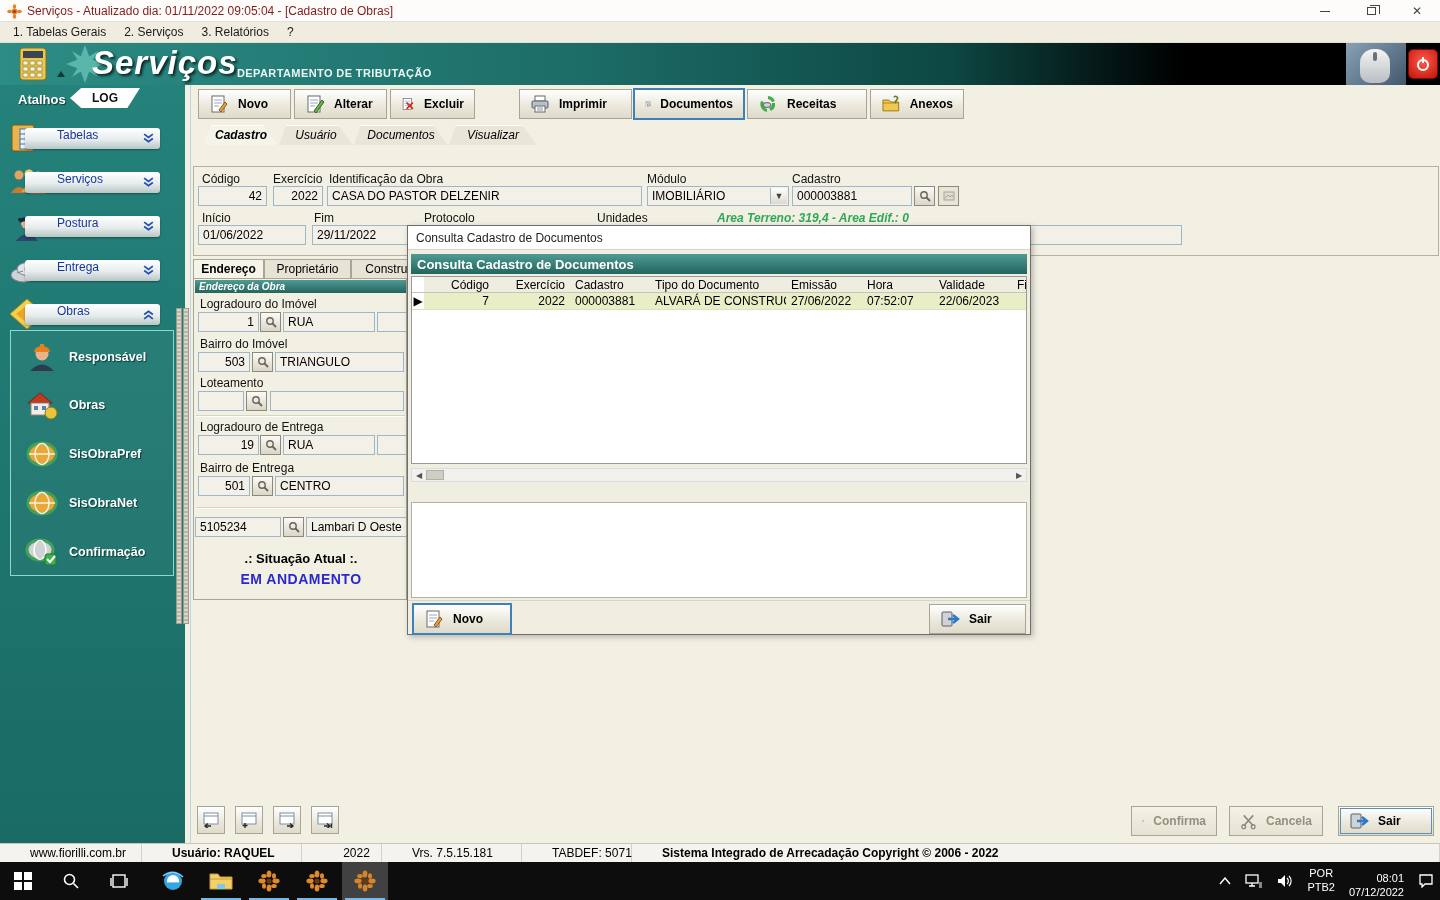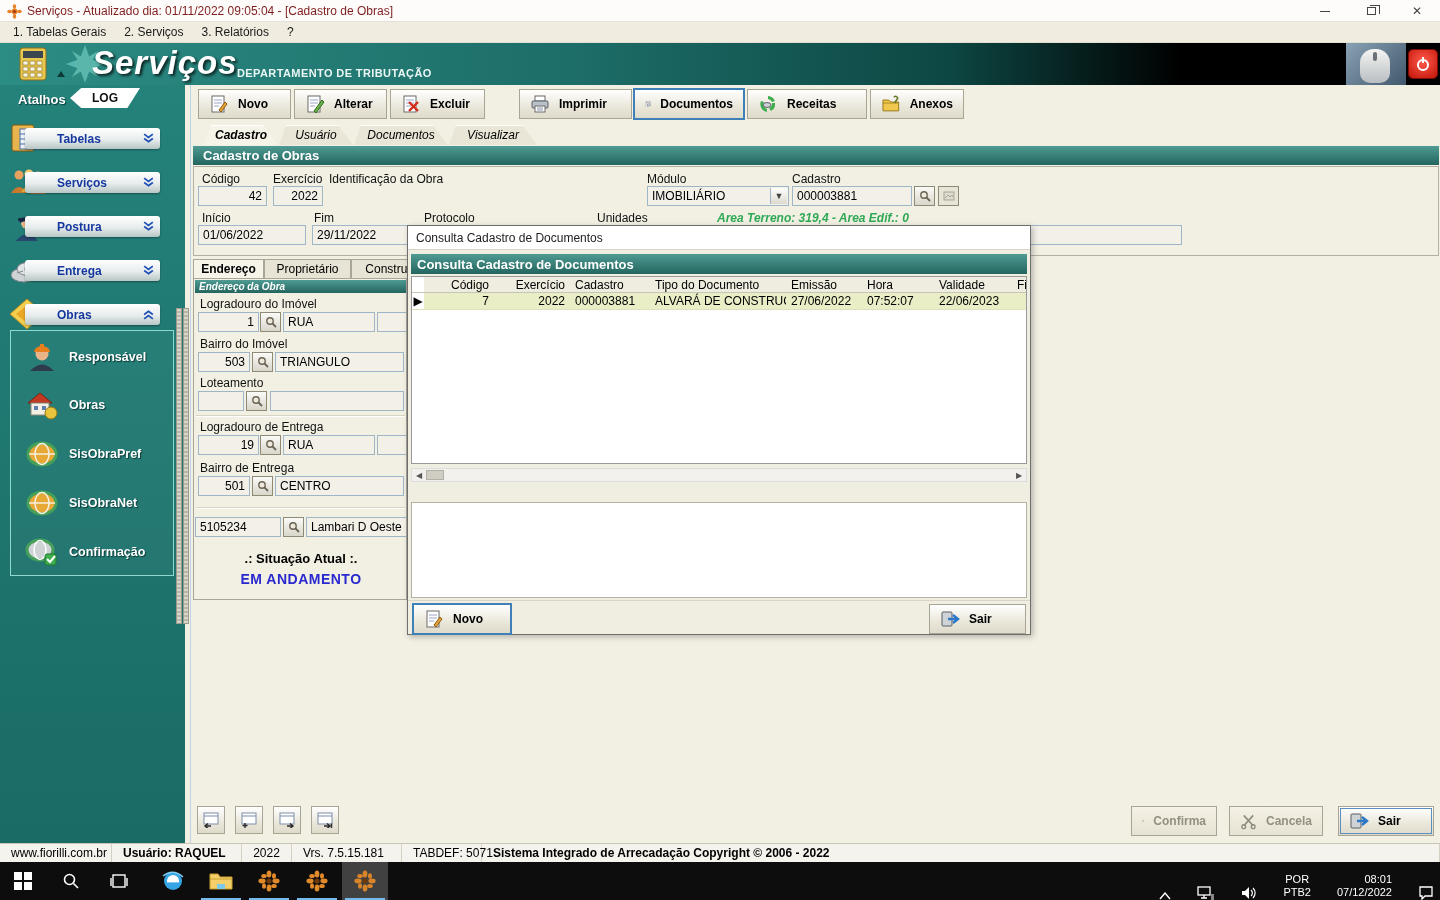--- a/index.html
+++ b/index.html
@@ -31,21 +31,21 @@
     background:radial-gradient(circle at 50% 40%,#ff5a4d,#c01408);border:1px solid #7e0d05;display:flex;align-items:center;justify-content:center;}
 
   
   .sidebar{left:0;top:85px;width:185px;height:758px;background:linear-gradient(180deg,#24827b,#1a6b65);}
   .sbheader{position:absolute;left:18px;top:7px;color:#fff;font-weight:bold;font-size:13px;text-shadow:1px 1px 1px #0b3b38;}
   .logtab{position:absolute;left:70px;top:3px;width:70px;height:20px;background:#fff;color:#111;
     font-weight:bold;font-size:12px;display:flex;align-items:center;justify-content:center;
     clip-path:polygon(0 50%,16% 0,100% 0,82% 100%,16% 100%);}
   .sgroup{position:absolute;left:25px;width:135px;height:21px;border-radius:3px;
     background:linear-gradient(180deg,#ffffff 0%,#e7ecec 55%,#b7c6c5 100%);
-    display:flex;align-items:center;padding-left:32px;color:#16379f;font-weight:bold;font-size:12px;
+    display:flex;padding-left:32px;color:#16379f;font-weight:normal;font-size:12px;
     box-shadow:0 1px 2px rgba(0,0,0,.35);}
   .sgroup .chev{position:absolute;right:5px;top:4px;}
   .sicon{position:absolute;left:8px;width:38px;height:34px;}
   .subpanel{position:absolute;left:10px;top:245px;width:164px;height:246px;border:1px solid #8fd8cd;background:rgba(255,255,255,.03);}
   .subitem{position:absolute;left:0;width:162px;height:40px;display:flex;align-items:center;}
   .subitem .lbl{position:absolute;left:58px;color:#fff;font-weight:bold;font-size:12.5px;text-shadow:1px 1px 1px #0b3b38;}
   .subicon{position:absolute;left:14px;width:34px;height:32px;}
   .vstrips{left:176px;top:308px;width:14px;height:316px;}
   .vstrip{position:absolute;top:0;width:6px;height:100%;background:repeating-linear-gradient(180deg,#d8d5c9 0 2px,#b9b6aa 2px 4px);border:1px solid #9d9a8d;}
 
@@ -106,26 +106,26 @@
   .hscroll{position:absolute;left:3px;top:242px;width:616px;height:14px;background:#f2f1ee;border:1px solid #dcdcdc;}
   .harrow{position:absolute;top:0;width:14px;height:12px;display:flex;align-items:center;justify-content:center;color:#555;font-size:8px;}
   .hthumb{position:absolute;left:14px;top:1px;width:18px;height:10px;background:#cfcdc4;border:1px solid #b3b0a4;}
   .obshdr{position:absolute;left:3px;top:259px;width:616px;height:17px;background:#eae7da;border:1px solid #b5b1a2;
     display:flex;align-items:center;padding-left:5px;font-weight:bold;}
   .obsbox{position:absolute;left:3px;top:276px;width:616px;height:96px;background:#fff;border:1px solid #b5b1a2;}
   .mbtnrow{position:absolute;left:0;top:374px;width:622px;height:34px;border-top:1px solid #d8d5c8;}
 
   
   .statusbar{left:0;top:843px;width:1440px;height:19px;background:#f5f3ed;border-top:1px solid #c9c6b7;display:flex;align-items:center;font-size:12px;}
-  .seg{height:100%;display:flex;align-items:center;padding:0 11px;border-right:1px solid #d5d2c3;white-space:nowrap;}
+  .seg{height:100%;display:flex;align-items:center;padding:0 0;border-right:1px solid #d5d2c3;white-space:nowrap;margin-left:30px;}
   .taskbar{left:0;top:862px;width:1440px;height:38px;background:#0d0d0d;}
   .tslot{position:absolute;top:0;width:46px;height:38px;display:flex;align-items:center;justify-content:center;}
   .trun:after{content:"";position:absolute;left:3px;bottom:0;width:40px;height:2.5px;background:#76b9ed;}
   .tactive{background:#414141;}
-  .tray{position:absolute;right:6px;top:0;height:38px;display:flex;align-items:flex-end;gap:26px;color:#fff;}
+  .tray{position:absolute;right:6px;top:0;height:38px;display:flex;align-items:center;gap:14px;color:#fff;}
   .langblk{font-size:11px;line-height:1.25;text-align:center;}
   .clockblk{font-size:11px;line-height:1.25;text-align:right;margin-top:9px;}
 </style>
 </head>
 <body>
 
 <div class="abs titlebar">
   <svg class="abs" style="left:7px;top:4px" width="15" height="15" viewBox="0 0 15 15">
     <g fill="#e8822a">
         <circle cx="7.5" cy="7.5" r="3"></circle>
@@ -337,21 +337,21 @@
     <span>Novo</span>
   </div>
   <div class="tbtn" style="left:103px;top:4px;width:93px">
     <svg width="20" height="20" viewBox="0 0 20 20">
       <rect x="3" y="2" width="12" height="16" fill="#fff" stroke="#6a6a6a"></rect>
       <path d="M5 6 h8 M5 9 h8 M5 12 h5" stroke="#9aa6c8" stroke-width="1"></path>
       <path d="M9 17 L17 6 L19 8 L11 19 Z" fill="#6ab04c" stroke="#2e6b1a"></path>
     </svg>
     <span>Alterar</span>
   </div>
-  <div class="tbtn" style="left:199px;top:4px;width:95px">
+  <div class="tbtn" style="left:199px;top:4px;width:85px">
     <svg width="20" height="20" viewBox="0 0 20 20">
       <rect x="3" y="2" width="12" height="16" fill="#fff" stroke="#6a6a6a"></rect>
       <path d="M5 6 h8 M5 9 h8 M5 12 h5" stroke="#9aa6c8" stroke-width="1"></path>
       <path d="M8 8 L17 17 M17 8 L8 17" stroke="#d42a1a" stroke-width="2.4"></path>
     </svg>
     <span>Excluir</span>
   </div>
   <div class="tbtn" style="left:328px;top:4px;width:113px">
     <svg width="20" height="20" viewBox="0 0 20 20">
       <rect x="5" y="2" width="10" height="5" fill="#fff" stroke="#6a6a6a"></rect>
@@ -396,36 +396,36 @@
         <span>Usuário</span>
       </div>
     <div class="tab" style="left:163px;width:94px">
         <span>Documentos</span>
       </div>
     <div class="tab" style="left:258px;width:88px">
         <span>Visualizar</span>
       </div>
   </div>
 
-  <div class="sectionbar tealbar">
-      <span>Cadastro de Obras</span>
-    </div>
 
   <div class="formbox">
     <span class="flbl" style="left:8px;top:5px">Código</span>
     <span class="flbl" style="left:79px;top:5px">Exercício</span>
     <span class="flbl" style="left:135px;top:5px">Identificação da Obra</span>
     <span class="flbl" style="left:453px;top:5px">Módulo</span>
     <span class="flbl" style="left:598px;top:5px">Cadastro</span>
 
     <div class="fld num" style="left:4px;top:19px;width:69px">
         <span>42</span>
       </div>
     <div class="fld num" style="left:79px;top:19px;width:50px">
         <span>2022</span>
+      </div>
+    <div class="fld" style="left:133px;top:19px;width:315px">
+        <span>CASA DO PASTOR DELZENIR</span>
       </div>
     <div class="fld" style="left:453px;top:19px;width:142px">
       <span>IMOBILIÁRIO</span>
       <span class="combo-arrow">▼</span>
     </div>
     <div class="fld" style="left:598px;top:19px;width:120px">
         <span>000003881</span>
       </div>
     <div class="mag" style="left:720px;top:19px">
       <svg width="12" height="12" viewBox="0 0 12 12">

